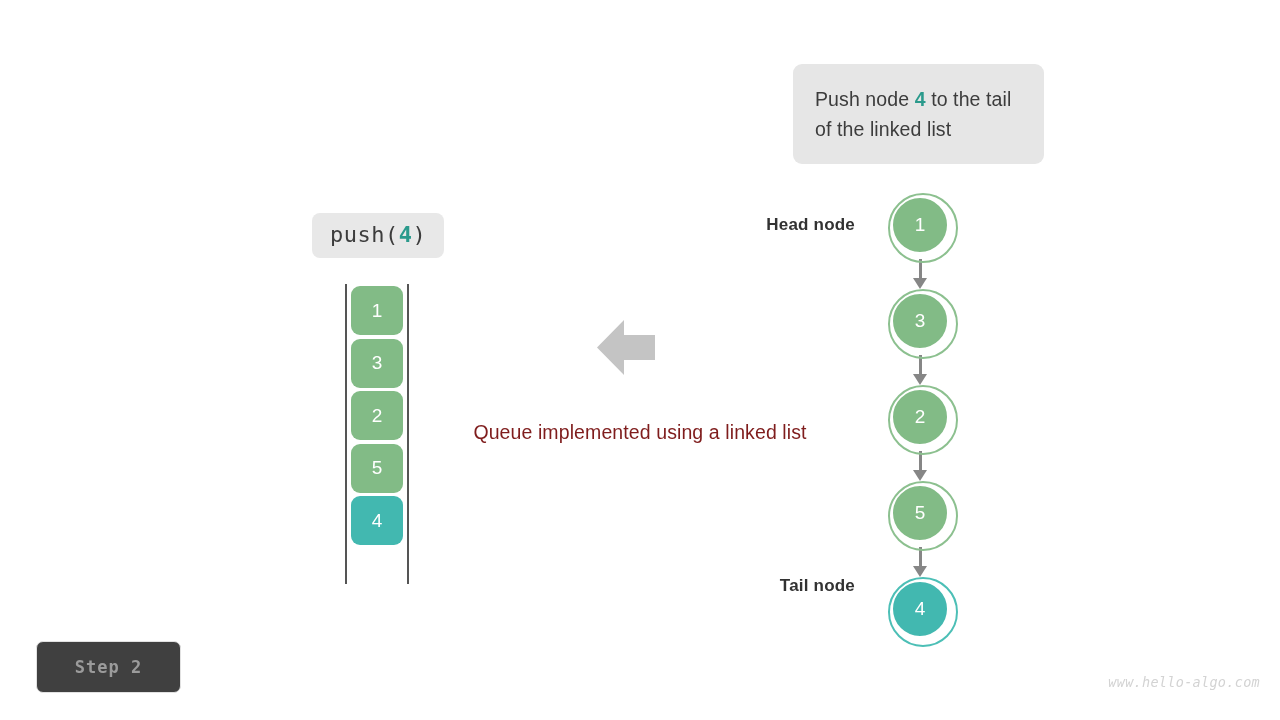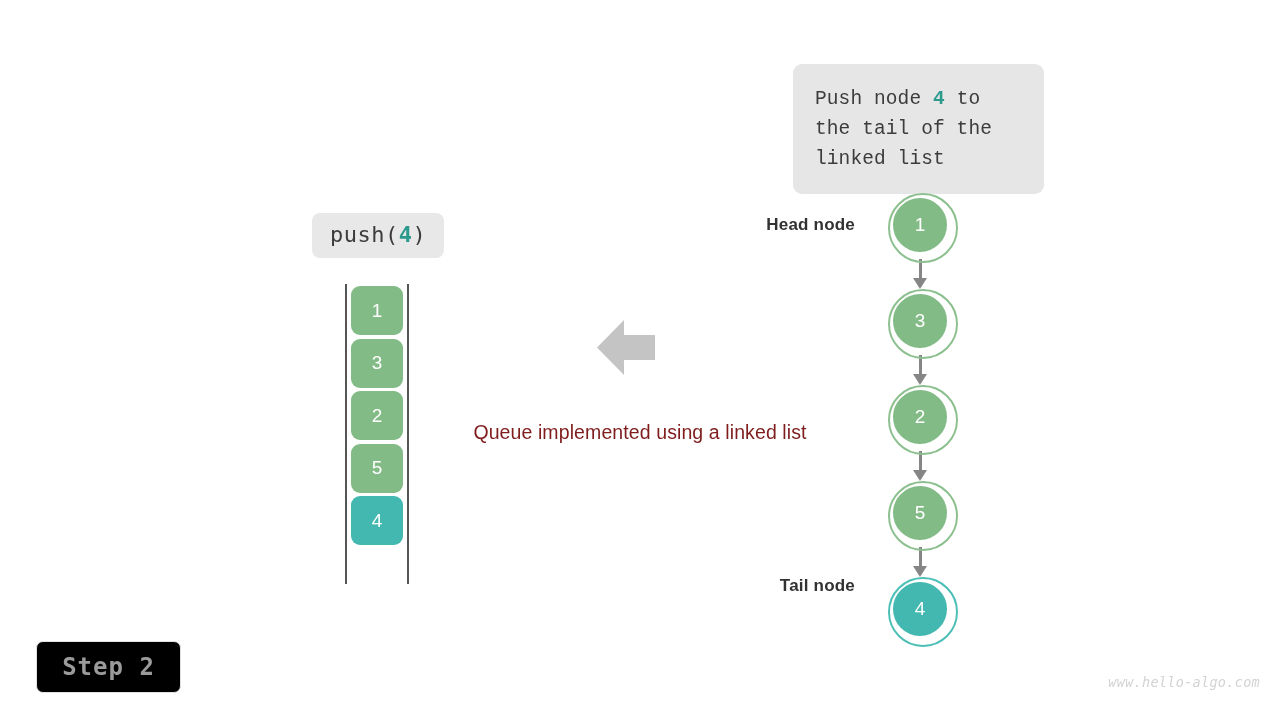--- a/index.html
+++ b/index.html
@@ -23,21 +23,20 @@
     top: 64px;
     width: 251px;
     box-sizing: border-box;
     padding: 20px 22px;
     background: #e6e6e6;
     border-radius: 9px;
     font-size: 19.5px;
     line-height: 30px;
     color: #3c3c3c;
     letter-spacing: 0.1px;
-    font-family: Liberation Mono, monospace;
   }
   .callout .hl {
     color: #2b9a8c;
     font-weight: bold;
   }
 
   
   .oplabel {
     position: absolute;
     left: 312px;
@@ -169,28 +168,28 @@
   }
 
   
   .step {
     position: absolute;
     left: 36px;
     top: 641px;
     width: 145px;
     height: 52px;
     box-sizing: border-box;
-    background: #000000;
+    background: #404040;
     border: 1px solid #e2e2e2;
     border-radius: 7px;
     display: flex;
     align-items: center;
     justify-content: center;
     font-family: "DejaVu Sans Mono", "Liberation Mono", monospace;
-    font-size: 24px;
+    font-size: 17px;
     font-weight: bold;
     color: #9b9b9b;
     letter-spacing: 1px;
   }
 
   
   .watermark {
     position: absolute;
     right: 20px;
     top: 674px;

